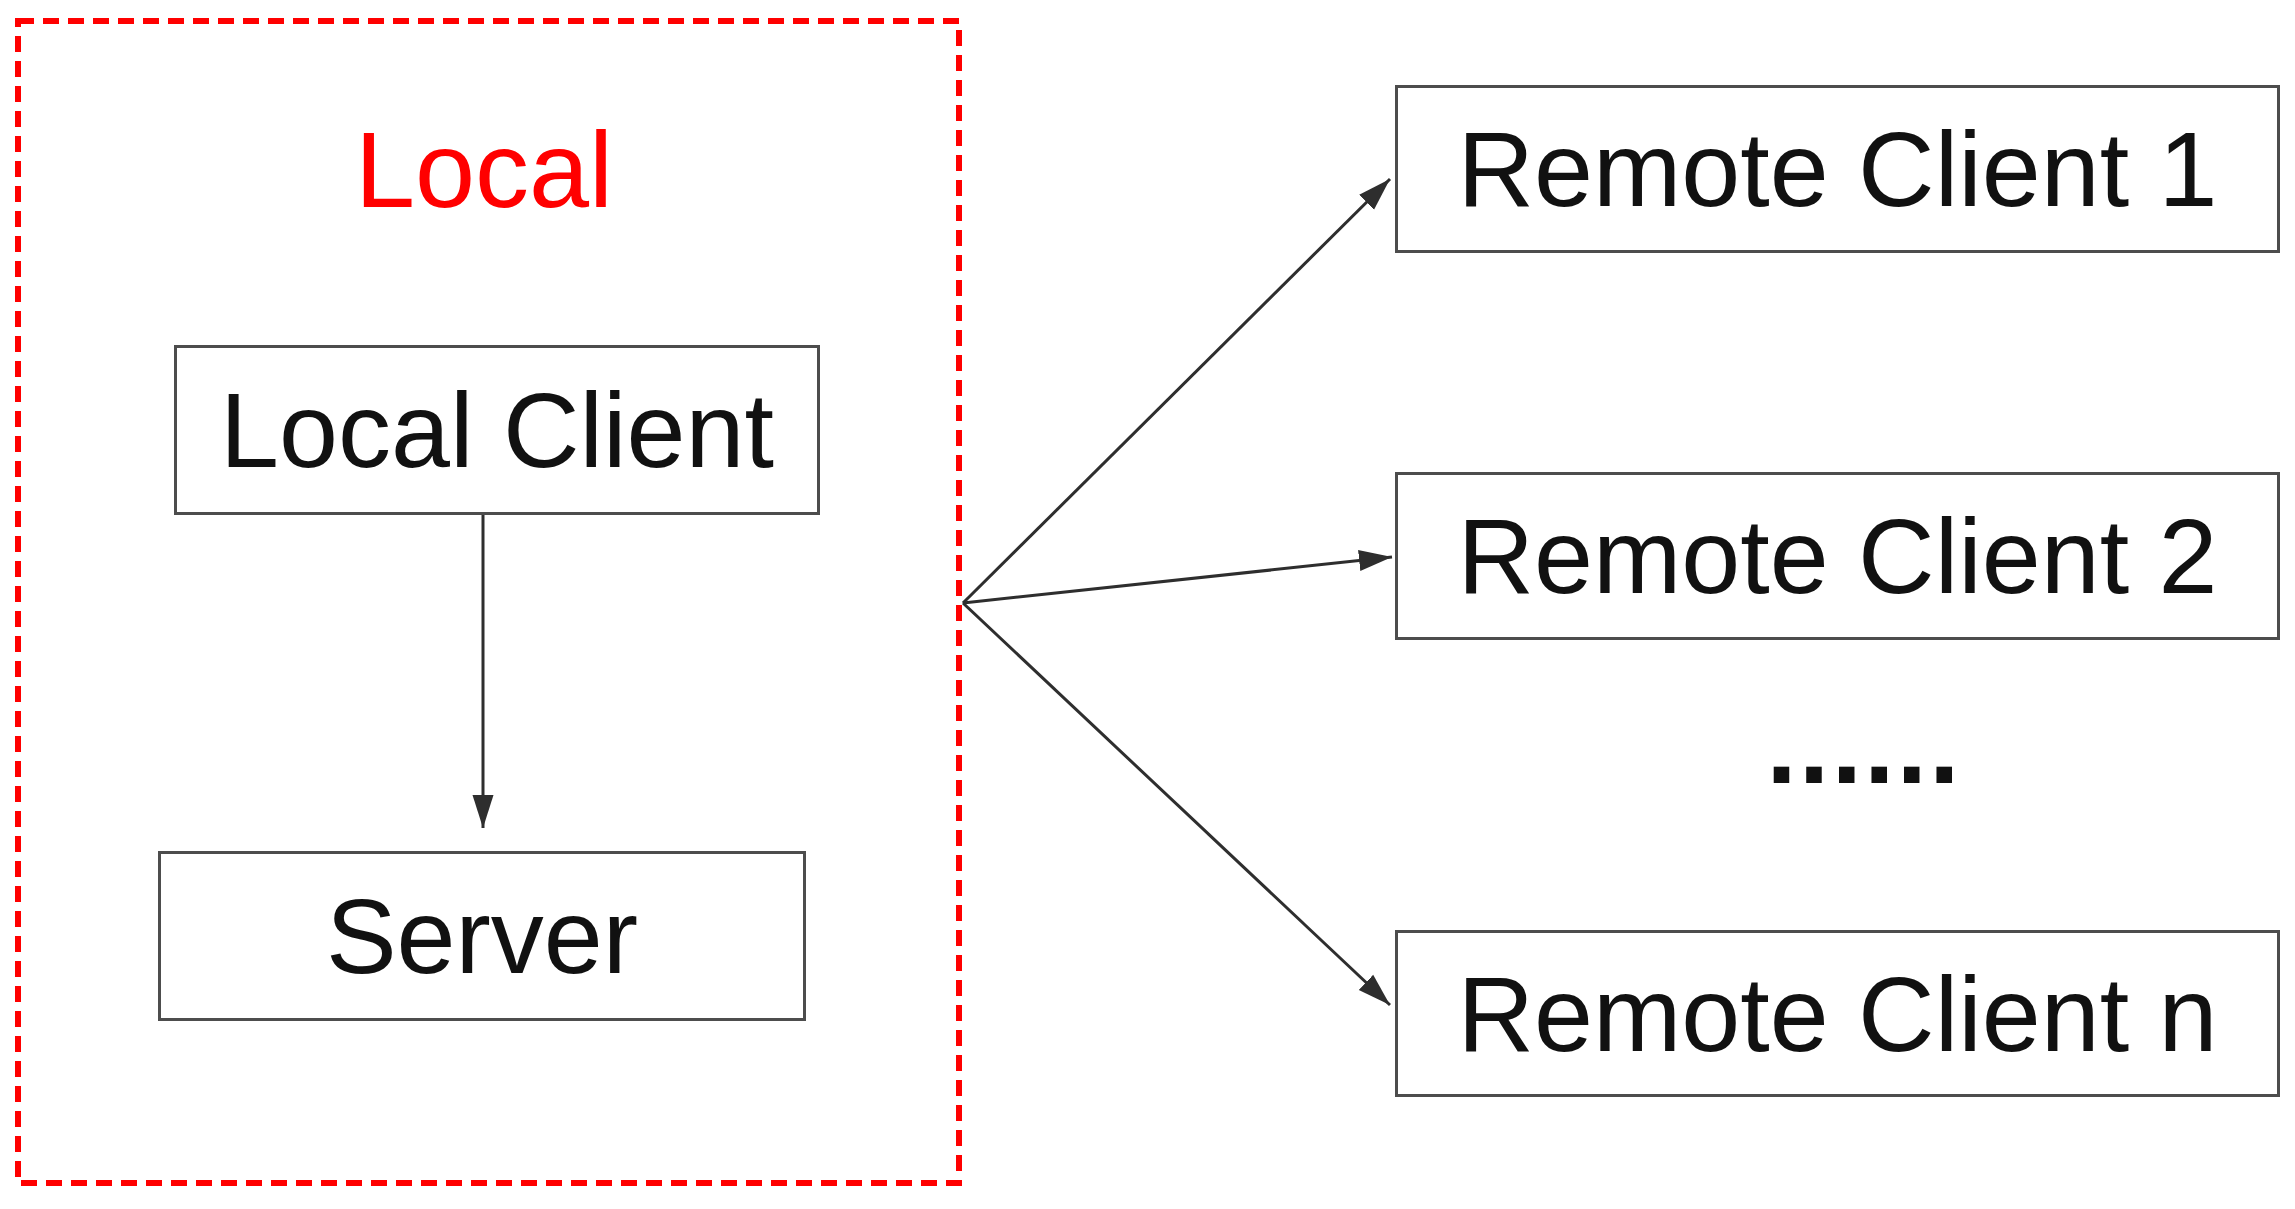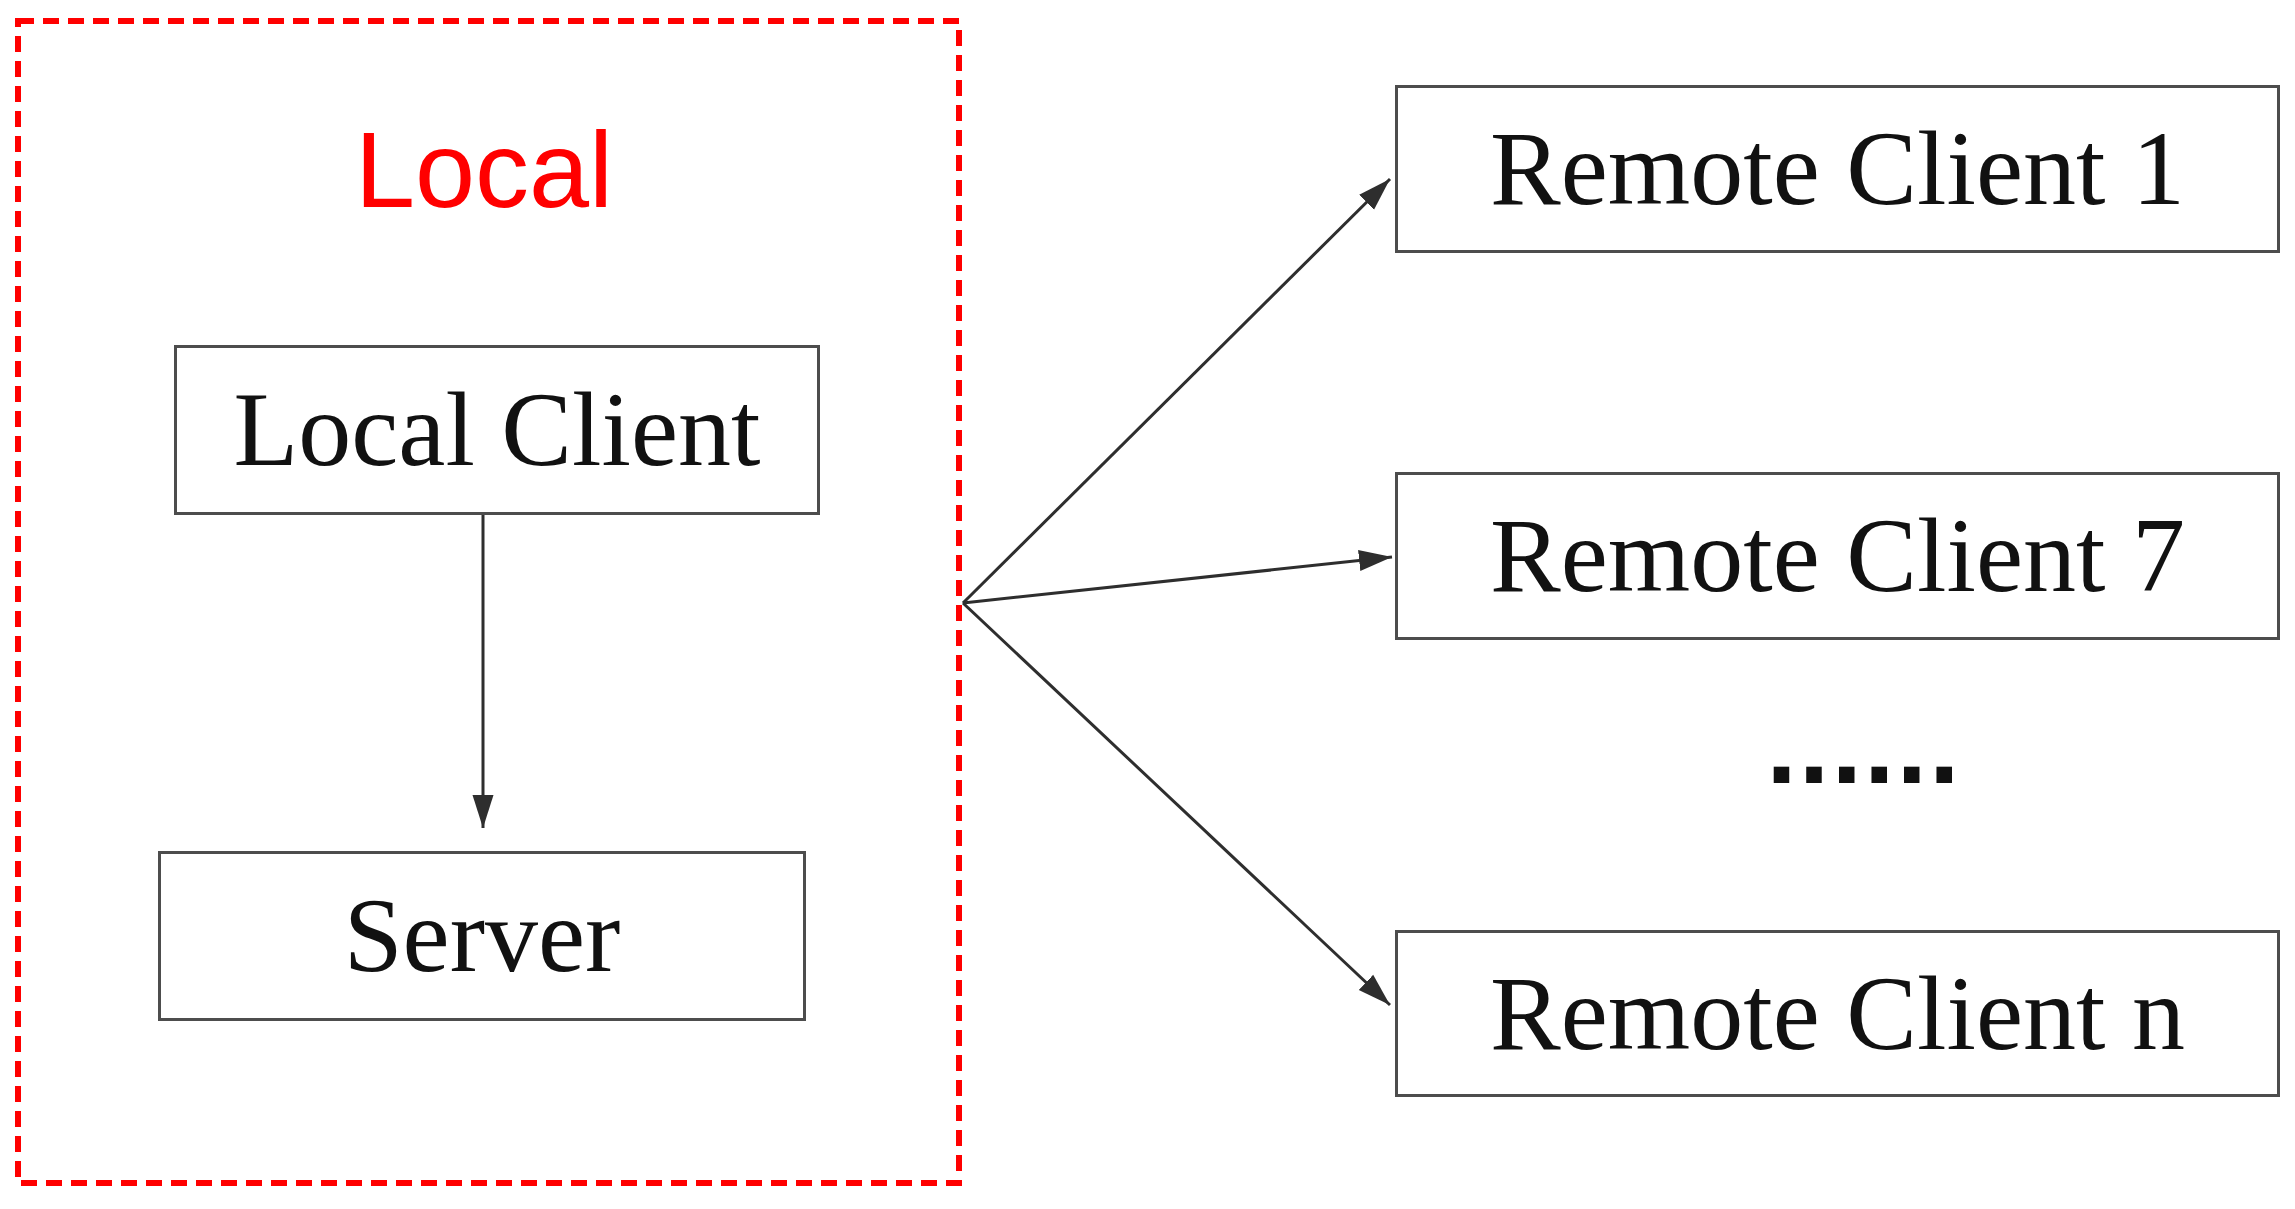--- a/index.html
+++ b/index.html
@@ -28,21 +28,20 @@
     box-sizing: border-box;
     border: 3px solid #4d4d4d;
     background: #ffffff;
     display: flex;
     align-items: center;
     justify-content: center;
     font-size: 106px;
     line-height: 1;
     white-space: nowrap;
     color: #111111;
-    font-family: Liberation Serif, serif;
   }
   .box-local-client { left: 174px; top: 345px; width: 646px; height: 170px; }
   .box-server       { left: 158px; top: 835px; width: 648px; height: 170px; margin-top: 16px; }
   .box-remote-1     { left: 1395px; top: 85px;  width: 885px; height: 168px; }
   .box-remote-2     { left: 1395px; top: 472px; width: 885px; height: 168px; }
   .box-remote-n     { left: 1395px; top: 930px; width: 885px; height: 167px; }
   .host-title {
     position: absolute;
     left: 234px;
     top: 116px;
@@ -98,21 +97,21 @@
 
   <div class="node-box box-server">
     <span>Server</span>
   </div>
 
   <div class="node-box box-remote-1">
     <span>Remote Client 1</span>
   </div>
 
   <div class="node-box box-remote-2">
-    <span>Remote Client 7</span>
+    <span>Remote Client 2</span>
   </div>
 
   <div class="ellipsis-dots">......</div>
 
   <div class="node-box box-remote-n">
     <span>Remote Client n</span>
   </div>
 
 </div>
 

